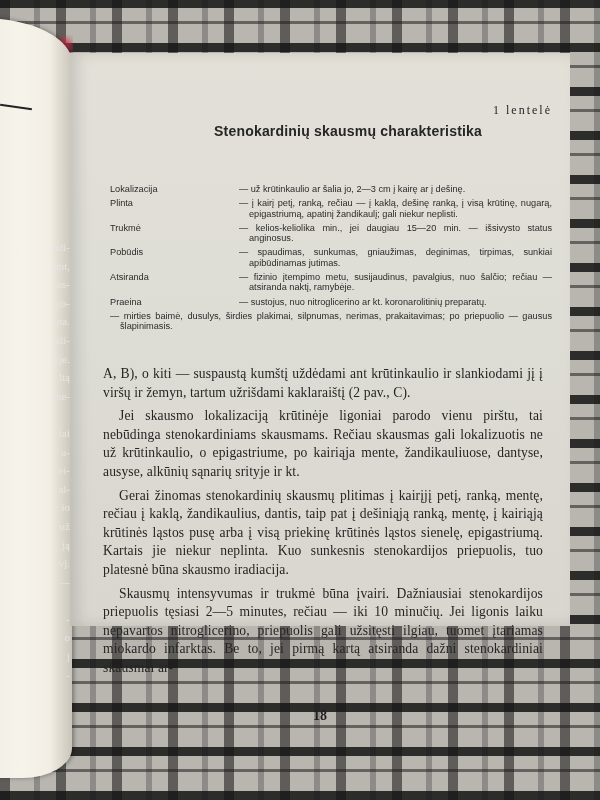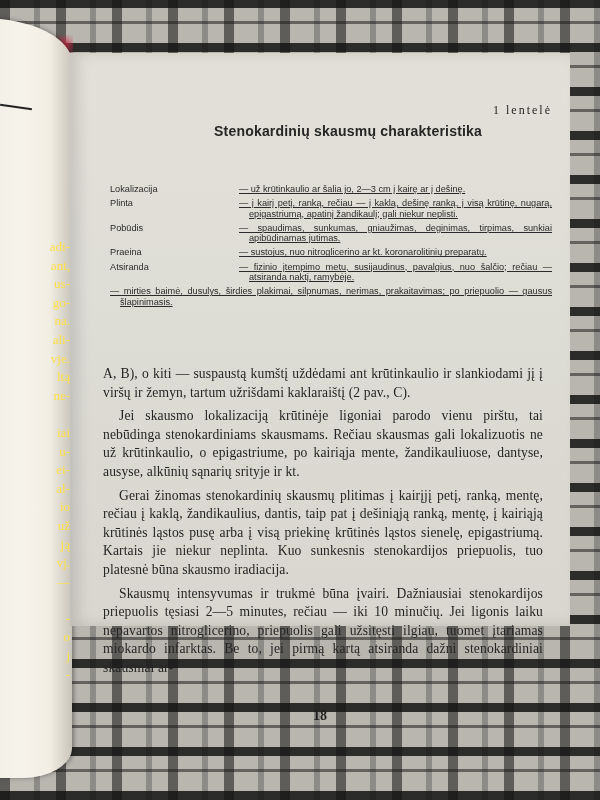--- a/index.html
+++ b/index.html
@@ -27,21 +27,21 @@
     border-top-right-radius: 90px 45px;
     border-bottom-right-radius: 50px 30px;
     box-shadow: 2px 0 4px rgba(0,0,0,0.35);
   }
   .left-page .rule {
     position: absolute; left: 40px; top: 88px; width: 32px; height: 2px;
     background: #222; transform: rotate(8deg);
   }
   .left-col {
     position: absolute; left: 40px; top: 238px; width: 30px;
-    font-size: 13px; line-height: 18.6px; color: #fde047;
+    font-size: 11px; line-height: 18.6px; color: #e5e5e5;
     text-align: right; white-space: pre;
   }
   
   .page {
     position: absolute; left: 70px; top: 53px; width: 500px; height: 573px;
     background: linear-gradient(180deg, #e3e0d8 0%, #deddd6 40%, #d8d6ce 100%);
     box-shadow: inset 8px 0 14px rgba(0,0,0,0.12);
   }
   .table-label {
     position: absolute; right: 18px; top: 50px;
@@ -52,21 +52,21 @@
     font-family: "Liberation Sans", "DejaVu Sans", sans-serif;
     font-size: 14px; font-weight: bold; color: #262626; letter-spacing: 0.2px;
   }
   .char-table {
     position: absolute; left: 40px; top: 87px; width: 442px;
     font-family: "Liberation Sans", "DejaVu Sans", sans-serif;
     font-size: 9.2px; line-height: 10.4px; color: #2b2b2b; margin-top: 44px;
   }
   .row { display: flex; margin-bottom: 3.8px; }
   .row .term { width: 129px; flex: none; padding-top: 0; }
-  .row .desc { flex: 1; text-align: justify; padding-left: 10px; text-indent: -10px; text-decoration: underline; }
+  .row .desc { flex: 1; text-align: justify; padding-left: 10px; text-indent: -10px; }
   .body-text {
     position: absolute; left: 33px; top: 312px; width: 440px;
     font-size: 13.6px; line-height: 18.6px; color: #252525;
     text-align: justify; letter-spacing: 0.1px;
   }
   .body-text p { margin: 0 0 5px 0; }
   .body-text p.indent { text-indent: 16px; }
   .page-number {
     position: absolute; left: 0; right: 0; top: 655px;
     text-align: center; font-size: 14px; font-weight: bold; color: #1f1f1f;
@@ -113,30 +113,34 @@
   <div class="char-table">
     <div class="row">
       <div class="term">Lokalizacija</div>
       <div class="desc">— už krūtinkaulio ar šalia jo, 2—3 cm į kairę ar į dešinę.</div>
     </div>
     <div class="row">
       <div class="term">Plinta</div>
       <div class="desc">— į kairį petį, ranką, rečiau — į kaklą, dešinę ranką, į visą krūtinę, nugarą, epigastriumą, apatinį žandikaulį; gali niekur neplisti.</div>
     </div>
     <div class="row">
+      <div class="term">Trukmė</div>
+      <div class="desc">— kelios-keliolika min., jei daugiau 15—20 min. — išsivysto status anginosus.</div>
+    </div>
+    <div class="row">
       <div class="term">Pobūdis</div>
       <div class="desc">— spaudimas, sunkumas, gniaužimas, deginimas, tirpimas, sunkiai apibūdinamas jutimas.</div>
     </div>
     <div class="row">
+      <div class="term">Atsiranda</div>
+      <div class="desc">— fizinio įtempimo metu, susijaudinus, pavalgius, nuo šalčio; rečiau — atsiranda naktį, ramybėje.</div>
+    </div>
+    <div class="row">
       <div class="term">Praeina</div>
       <div class="desc">— sustojus, nuo nitroglicerino ar kt. koronarolitinių preparatų.</div>
-    </div>
-    <div class="row">
-      <div class="term">Atsiranda</div>
-      <div class="desc">— fizinio įtempimo metu, susijaudinus, pavalgius, nuo šalčio; rečiau — atsiranda naktį, ramybėje.</div>
     </div>
     <div class="row">
       <div class="desc">— mirties baimė, dusulys, širdies plakimai, silpnumas, nerimas, prakaitavimas; po priepuolio — gausus šlapinimasis.</div>
     </div>
   </div>
 
   <div class="body-text">
     <p>A, B), o kiti — suspaustą kumštį uždėdami ant krūtinkaulio ir slankiodami jį į viršų ir žemyn, tartum užrišdami kaklaraištį (2 pav., C).</p>
     <p class="indent">Jei skausmo lokalizaciją krūtinėje ligoniai parodo vienu pirštu, tai nebūdinga stenokardiniams skausmams. Rečiau skausmas gali lokalizuotis ne už krūtinkaulio, o epigastriume, po kairiąja mente, žandikauliuose, dantyse, ausyse, alkūnių sąnarių srityje ir kt.</p>
     <p class="indent">Gerai žinomas stenokardinių skausmų plitimas į kairįjį petį, ranką, mentę, rečiau į kaklą, žandikaulius, dantis, taip pat į dešiniąją ranką, mentę, į kairiąją krūtinės ląstos pusę arba į visą priekinę krūtinės ląstos sienelę, epigastriumą. Kartais jie niekur neplinta. Kuo sunkesnis stenokardijos priepuolis, tuo platesnė būna skausmo iradiacija.</p>

